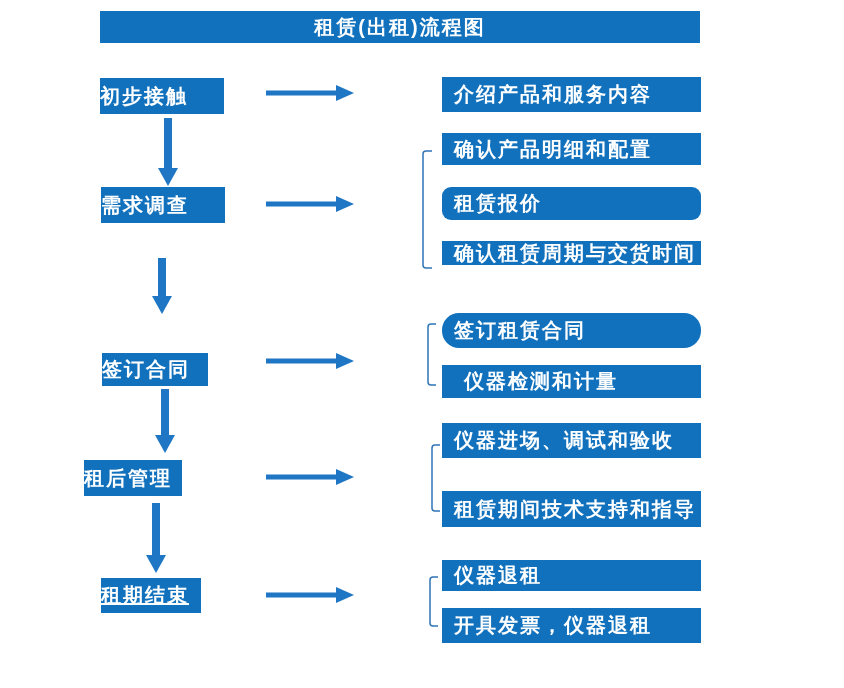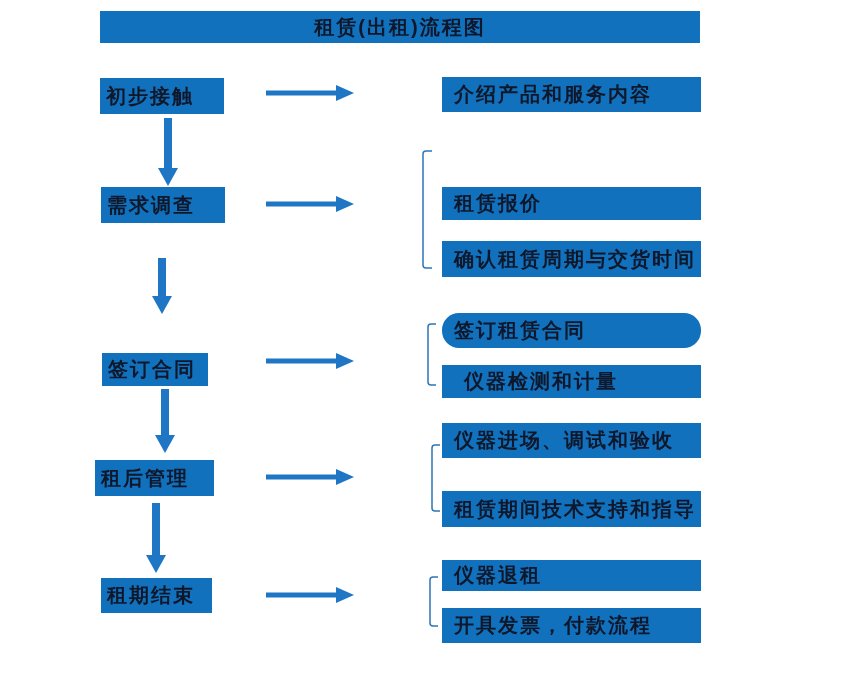--- a/index.html
+++ b/index.html
@@ -6,35 +6,35 @@
   .canvas{
     position:relative;
     width:844px;height:688px;
     background:#ffffff;
     font-family:"Liberation Sans","DejaVu Sans",sans-serif;
     overflow:hidden;
   }
   .bluebox{
     position:absolute;
     background:#1171BD;
-    color:#0f172a;
+    color:#ffffff;
     font-weight:bold;
     font-size:20px;
     letter-spacing:2px;
     display:flex;
     align-items:center;
     box-sizing:border-box;
     white-space:nowrap;
   }
   .titlebar{
     left:100px;top:11px;width:600px;height:32px;
     justify-content:center;
     font-size:20px;
   }
-  .stepbox{ padding-left:6px; }
+  .stepbox{ padding-left:0; }
   .detailbox{ left:442px; width:259px; padding-left:12px; }
   svg.overlay{
     position:absolute;left:0;top:0;width:844px;height:688px;
     pointer-events:none;
   }
 </style>
 </head>
 <body>
 
 <div class="canvas">
@@ -91,30 +91,31 @@
     <g>
       <path d="M438,577 H433 Q430,577 430,580 V623 Q430,626 433,626 H438" fill="none" stroke="#2E75B6" stroke-width="1.5"></path>
     </g>
   </svg>
 
   <div class="bluebox titlebar">租赁(出租)流程图</div>
 
   <div class="bluebox stepbox" style="left:100px;top:78px;width:124px;height:36px;">初步接触</div>
   <div class="bluebox stepbox" style="left:101px;top:187px;width:124px;height:36px;text-align:center;">需求调查</div>
   <div class="bluebox stepbox" style="left:102px;top:353px;width:106px;height:33px;">签订合同</div>
-  <div class="bluebox stepbox" style="left:95px;top:460px;width:119px;height:36px;text-align:center;">租后管理</div>
-  <div class="bluebox stepbox" style="left:101px;top:578px;width:111px;height:35px;">租期结束</div>
+  <div class="bluebox stepbox" style="left:84px;top:460px;width:98px;height:36px;text-align:center;">租后管理</div>
+  <div class="bluebox stepbox" style="left:101px;top:578px;width:100px;height:35px;text-decoration:underline;">租期结束</div>
 
   <div class="bluebox detailbox" style="top:77px;height:35px;">介绍产品和服务内容</div>
 
-  <div class="bluebox detailbox" style="top:187px;height:33px;">租赁报价</div>
-  <div class="bluebox detailbox" style="top:241px;height:36px;">确认租赁周期与交货时间</div>
+  <div class="bluebox detailbox" style="top:133px;height:32px;">确认产品明细和配置</div>
+  <div class="bluebox detailbox" style="top:187px;height:33px;border-radius:9px;">租赁报价</div>
+  <div class="bluebox detailbox" style="top:241px;height:24px;">确认租赁周期与交货时间</div>
 
   <div class="bluebox detailbox" style="top:313px;height:35px;border-radius:17px;">签订租赁合同</div>
   <div class="bluebox detailbox" style="top:365px;height:33px;padding-left:22px;">仪器检测和计量</div>
 
   <div class="bluebox detailbox" style="top:423px;height:35px;">仪器进场、调试和验收</div>
   <div class="bluebox detailbox" style="top:491px;height:36px;">租赁期间技术支持和指导</div>
 
   <div class="bluebox detailbox" style="top:560px;height:31px;">仪器退租</div>
-  <div class="bluebox detailbox" style="top:608px;height:35px;">开具发票，付款流程</div>
+  <div class="bluebox detailbox" style="top:608px;height:35px;">开具发票，仪器退租</div>
 
 </div>
 
 </body></html>

